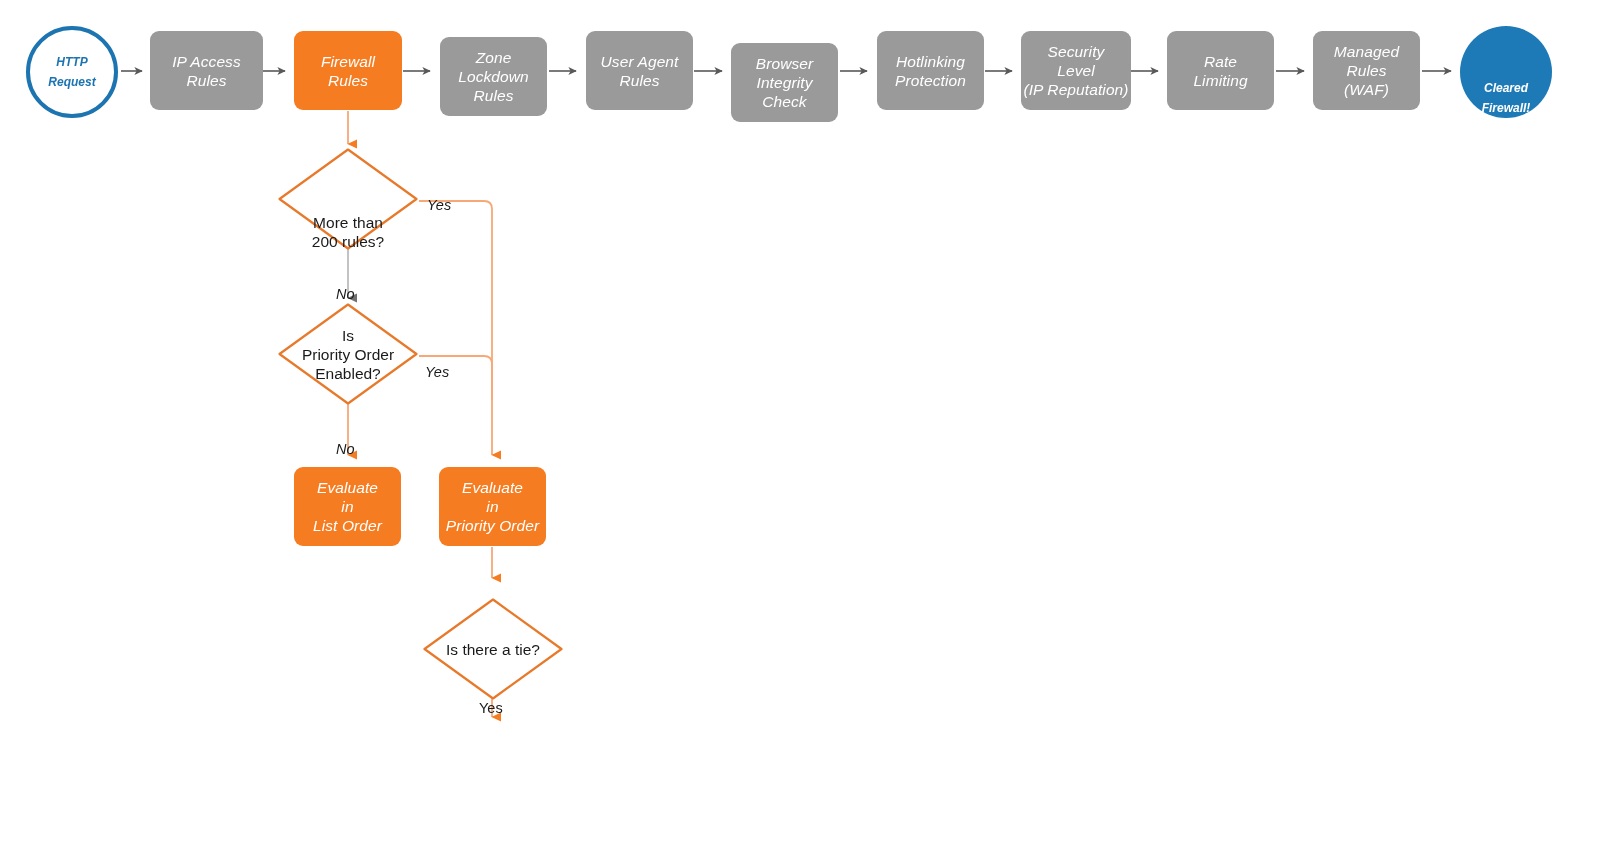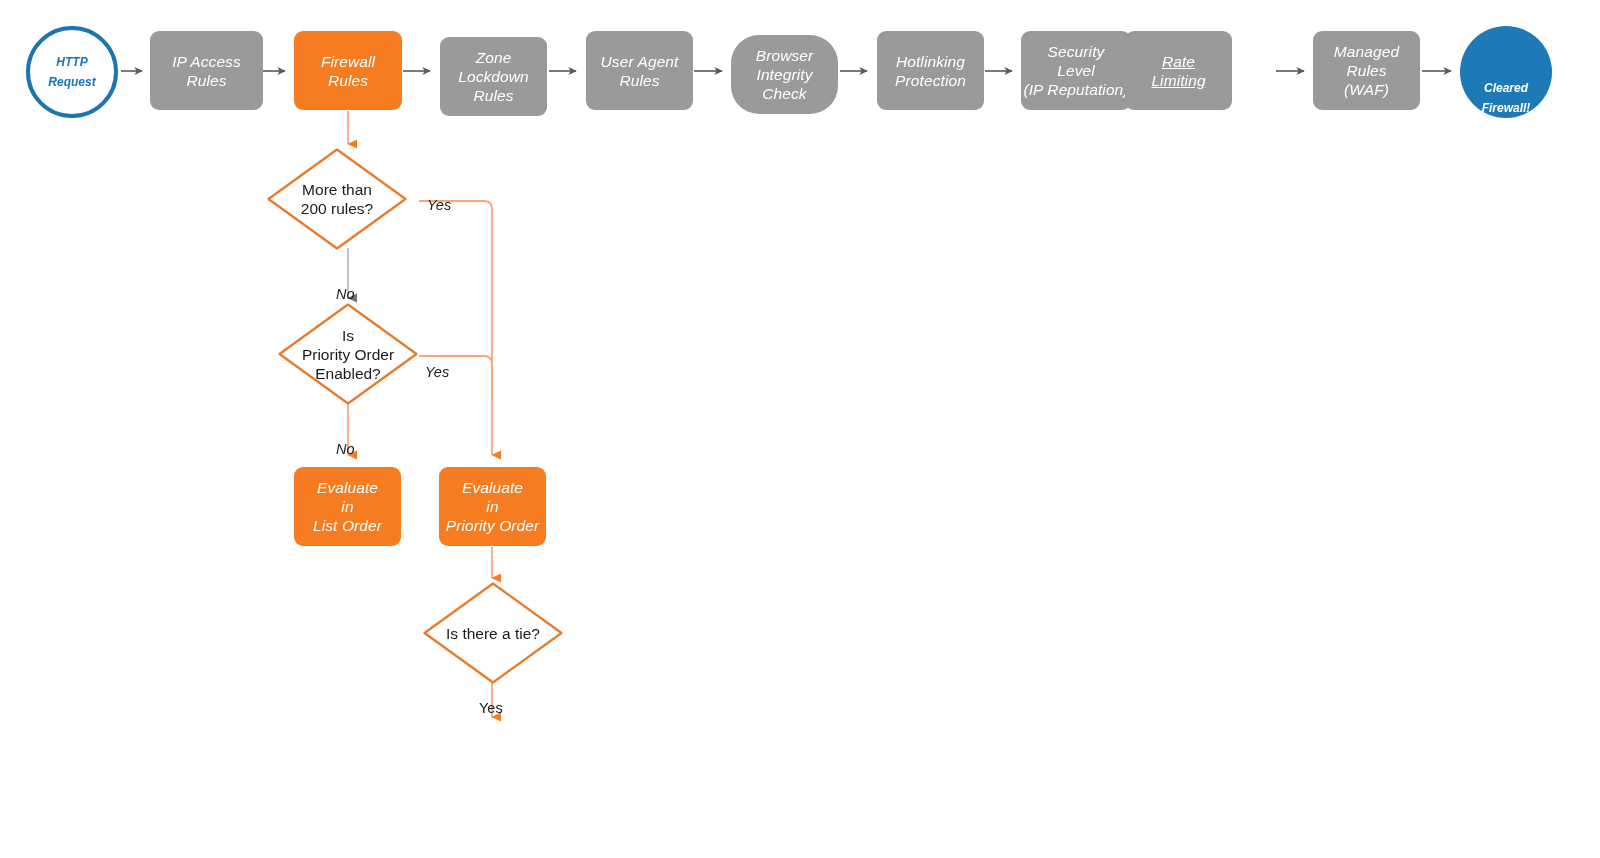--- a/index.html
+++ b/index.html
@@ -166,59 +166,59 @@
   </div>
 
   <div class="node proc gray" style="left:440px; top:37px; width:107px; height:79px;">
     <span>Zone<br>Lockdown<br>Rules</span>
   </div>
 
   <div class="node proc gray" style="left:586px; top:31px; width:107px; height:79px;">
     <span>User Agent<br>Rules</span>
   </div>
 
-  <div class="node proc gray" style="left:731px; top:35px; width:107px; height:79px;border-radius:28px;">
+  <div class="node proc gray" style="left:731px; top:43px; width:107px; height:79px;">
     <span>Browser<br>Integrity<br>Check</span>
   </div>
 
   <div class="node proc gray" style="left:877px; top:31px; width:107px; height:79px;">
     <span>Hotlinking<br>Protection</span>
   </div>
 
   <div class="node proc gray" style="left:1021px; top:31px; width:110px; height:79px;">
     <span>Security<br>Level<br>(IP Reputation)</span>
   </div>
 
-  <div class="node proc gray" style="left:1125px; top:31px; width:107px; height:79px;text-decoration:underline;">
+  <div class="node proc gray" style="left:1167px; top:31px; width:107px; height:79px;">
     <span>Rate<br>Limiting</span>
   </div>
 
   <div class="node proc gray" style="left:1313px; top:31px; width:107px; height:79px;">
     <span>Managed<br>Rules<br>(WAF)</span>
   </div>
 
   <div class="node terminator filled" style="left:1460px; top:26px; width:92px; height:92px;align-items:flex-end;">
     <span>Cleared<br>Firewall!</span>
   </div>
 
-  <div class="node decision" style="left:266px; top:147px; width:142px; height:104px;">
+  <div class="node decision" style="left:277px; top:147px; width:142px; height:104px;align-items:flex-end;">
     <svg class="dia-shape" viewBox="0 0 142 104" preserveAspectRatio="none">
       <polygon points="71,2.5 139.5,52 71,101.5 2.5,52" fill="#ffffff" stroke="#e8792a" stroke-width="2.2" stroke-linejoin="round"></polygon>
     </svg>
     <span class="dia-label">More than<br>200 rules?</span>
   </div>
 
   <div class="node decision" style="left:277px; top:302px; width:142px; height:104px;">
     <svg class="dia-shape" viewBox="0 0 142 104" preserveAspectRatio="none">
       <polygon points="71,2.5 139.5,52 71,101.5 2.5,52" fill="#ffffff" stroke="#e8792a" stroke-width="2.2" stroke-linejoin="round"></polygon>
     </svg>
     <span class="dia-label">Is<br>Priority Order<br>Enabled?</span>
   </div>
 
-  <div class="node decision" style="left:422px; top:581px; width:142px; height:104px;">
+  <div class="node decision" style="left:422px; top:597px; width:142px; height:104px;">
     <svg class="dia-shape" viewBox="0 0 142 104" preserveAspectRatio="none">
       <polygon points="71,2.5 139.5,52 71,101.5 2.5,52" fill="#ffffff" stroke="#e8792a" stroke-width="2.2" stroke-linejoin="round"></polygon>
     </svg>
     <span class="dia-label" style="width:96%;">Is there a tie?</span>
   </div>
 
   <div class="node proc orange" style="left:294px; top:467px; width:107px; height:79px;">
     <span>Evaluate<br>in<br>List Order</span>
   </div>
 

